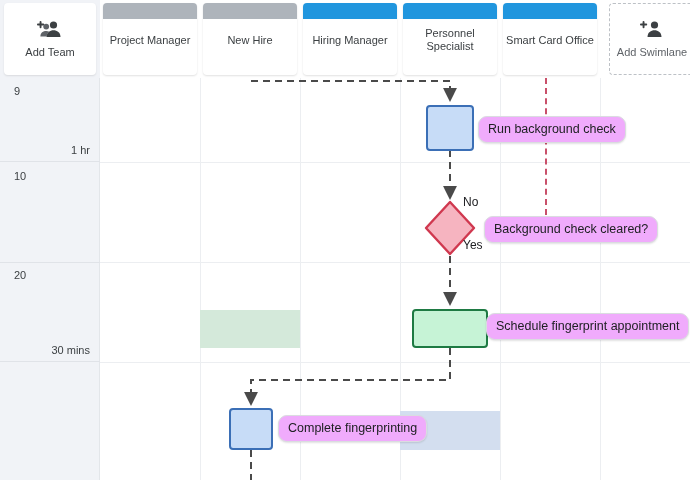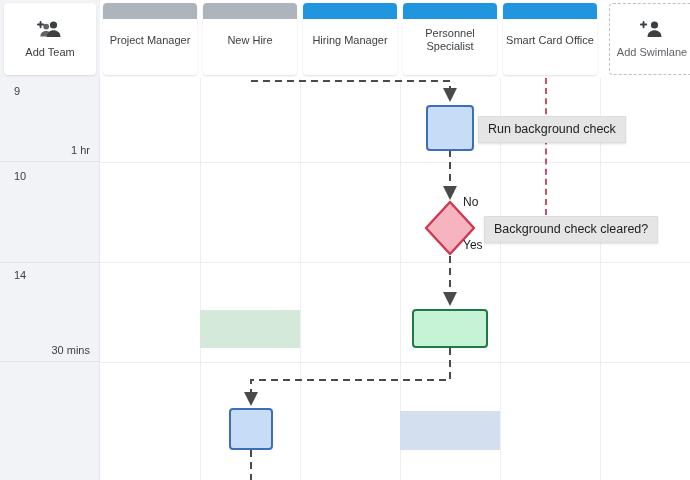--- a/index.html
+++ b/index.html
@@ -179,23 +179,23 @@
 
   .edge-label {
     position: absolute;
     font-size: 12px;
     color: #202124;
     z-index: 7;
   }
 
   .tip {
     position: absolute;
-    background: #e5e5e5;
+    background: #f0abfc;
     border: 1px solid #dadce0;
-    border-radius: 0;
+    border-radius: 9px;
     box-shadow: 0 1px 2px rgba(0,0,0,0.12);
     font-size: 12.5px;
     color: #202124;
     padding: 5px 9px 6px 9px;
     white-space: nowrap;
     z-index: 12;
     cursor: default;
   }
 
   svg.conn { position: absolute; left: 0; top: 0; width: 590px; height: 402px; z-index: 5; overflow: visible; }
@@ -264,21 +264,21 @@
   <div id="gutter">
     <div class="time-slot" style="top:0px;height:84px">
       <span class="hour">9</span>
       <span class="dur">1 hr</span>
     </div>
     <div class="time-slot" style="top:85px;height:100px">
       <span class="hour">10</span>
       <span class="dur"></span>
     </div>
     <div class="time-slot" style="top:184px;height:100px">
-      <span class="hour">14</span>
+      <span class="hour">20</span>
       <span class="dur">30 mins</span>
     </div>
   </div>
 
   <div id="canvas">
 
     <div class="vline" style="left:100px"></div>
     <div class="vline" style="left:200px"></div>
     <div class="vline" style="left:300px"></div>
     <div class="vline" style="left:400px"></div>
@@ -323,16 +323,18 @@
 
     <div class="node" id="node-complete" style="left: 129px; top: 330px; width: 44px; height: 42px; background: rgb(199, 220, 247); border: 2px solid rgb(59, 111, 182);"></div>
 
     <span class="edge-label" style="left:363px;top:117px">No</span>
     <span class="edge-label" style="left:363px;top:160px">Yes</span>
 
     <div class="tip" style="left:378px;top:38px">Run background check</div>
 
     <div class="tip" style="left:384px;top:138px">Background check cleared?</div>
 
-
+    <div class="tip" style="left:386px;top:235px">Schedule fingerprint appointment</div>
+
+    <div class="tip" style="left:178px;top:337px">Complete fingerprinting</div>
 
   </div>
 </div>
 
 </body></html>

